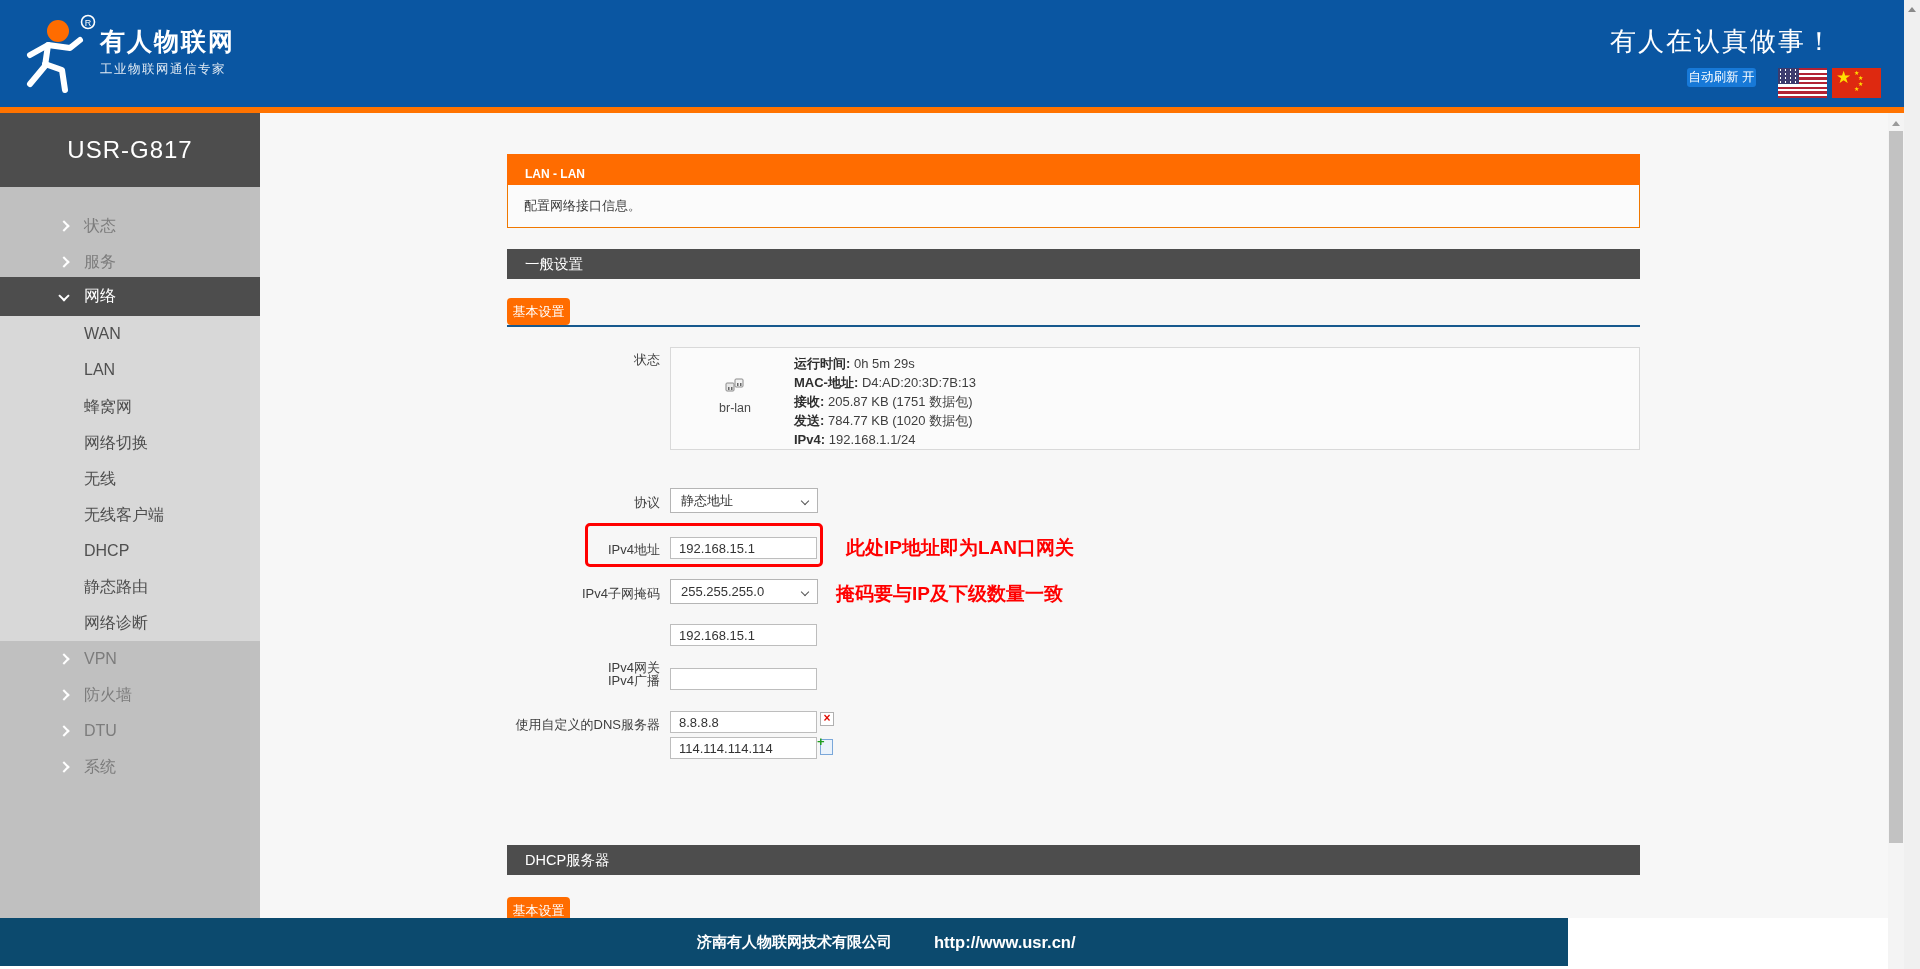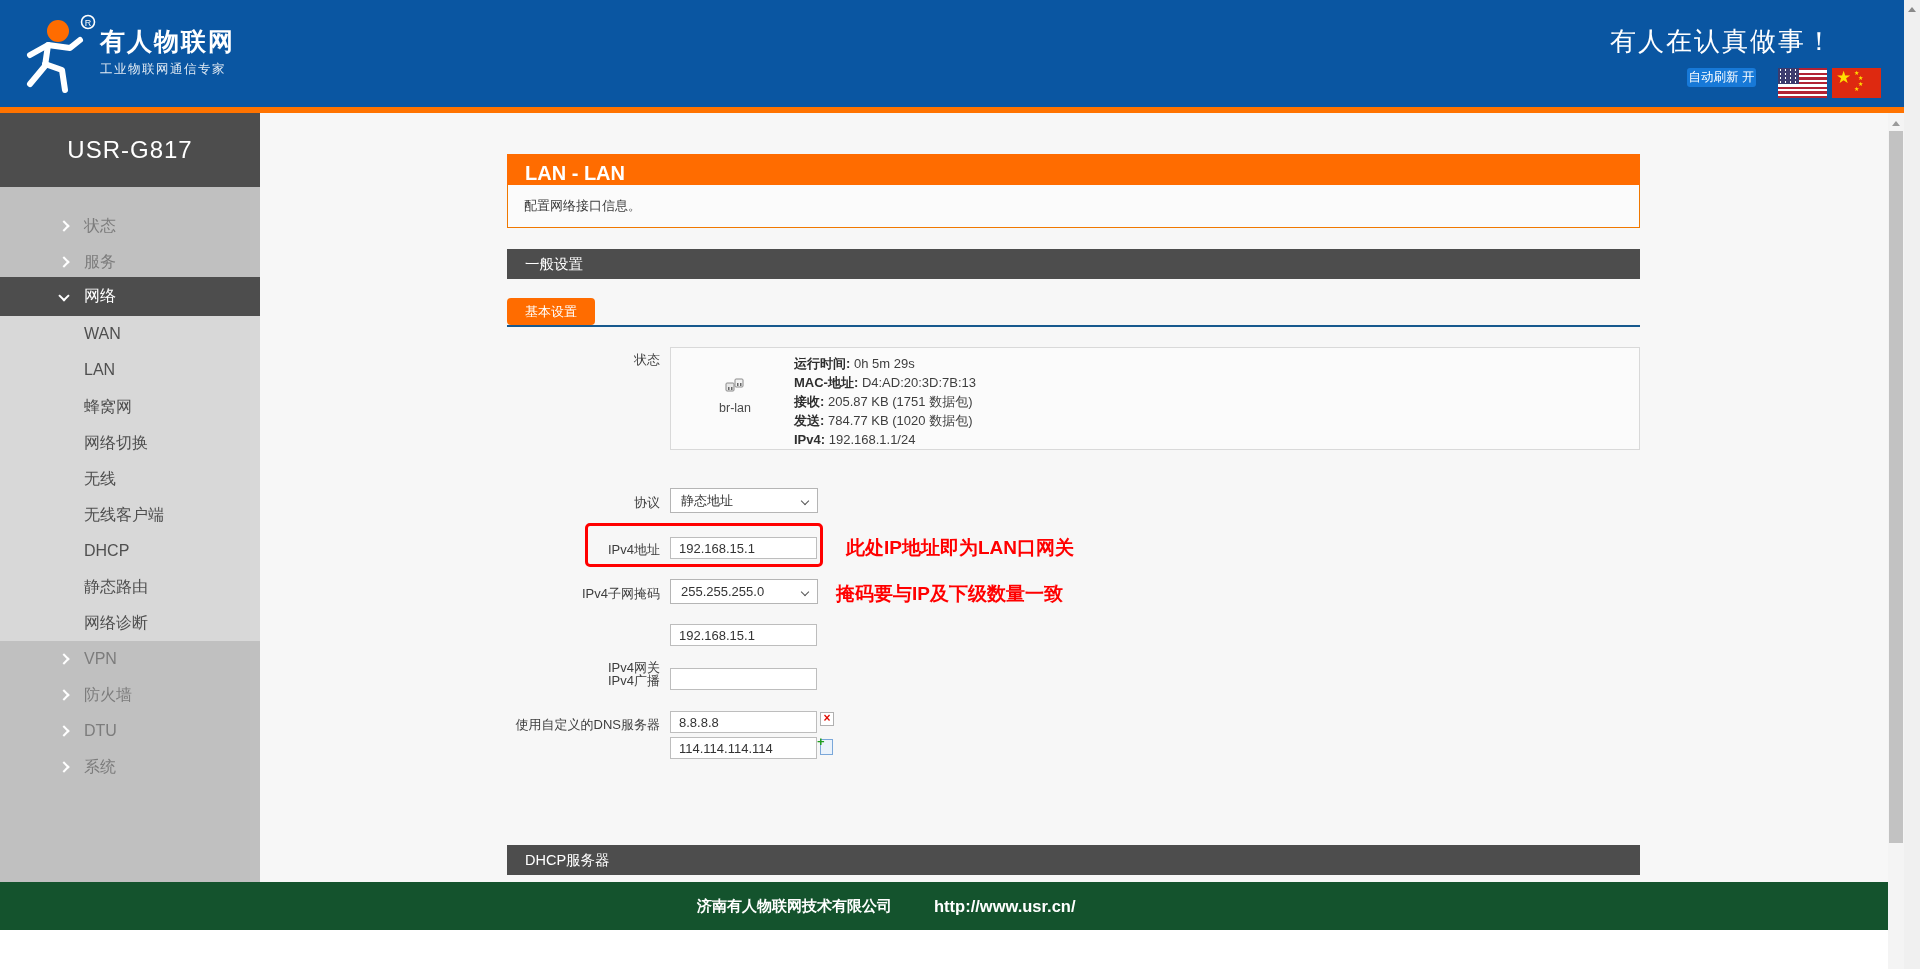--- a/index.html
+++ b/index.html
@@ -36,28 +36,28 @@
   .side-item.child .lbl { color:#4f4f4f; }
   .side-item.active { background:#4d4d4d; height:39px; }
   .side-item.active .lbl { color:#fff; }
   .chev { position:absolute; left:60px; top:50%; width:8px; height:8px; border-top:2px solid #fff; border-right:2px solid #fff; }
   .chev.right { transform:translateY(-50%) rotate(45deg); }
   .chev.down  { transform:translateY(-65%) rotate(135deg); }
 
   
   .main-bg { left:260px; top:113px; width:1628px; height:805px; background:#f7f7f7; }
   .lan-bar { left:507px; top:154px; width:1133px; height:39px; background:#ff6c00; color:#fff;
-             font-size:20px; font-weight:bold; display:flex; align-items:center; padding-left:18px; }
+             font-size:12px; font-weight:bold; display:flex; align-items:center; padding-left:18px; }
   .desc-box { left:507px; top:185px; width:1133px; height:43px; background:#fbfbfb; border:1px solid #f07800;
               border-top:none; display:flex; align-items:center; padding-left:16px; font-size:13px; color:#3c3c3c; }
   .section-bar { left:507px; width:1133px; height:30px; background:#4d4d4d; color:#fff; font-size:14.5px;
                  display:flex; align-items:center; padding-left:18px; }
   .bar-general { top:249px; }
   .bar-dhcp { top:845px; }
-  .tab { width:88px; height:27px; background:#ff6c00; color:#fff; font-size:13px; border-radius:4px;
+  .tab { width:63px; height:27px; background:#ff6c00; color:#fff; font-size:13px; border-radius:4px;
          display:flex; align-items:center; justify-content:center; cursor:pointer; }
   .tab1 { left:507px; top:298px; }
   .tab2 { left:507px; top:897px; }
   .tab-underline { left:507px; top:325px; width:1133px; height:2px; background:#17598e; }
 
   
   .flabel { width:200px; text-align:right; font-size:13px; color:#3e3e3e; }
   .status-box { left:670px; top:347px; width:970px; height:103px; background:#fbfbfb; border:1px solid #d9d9d9; }
   .iface-col { position:absolute; left:36px; top:30px; width:56px; text-align:center; }
   .iface-name { font-size:12.5px; color:#4a4a4a; margin-top:3px; }
@@ -71,21 +71,21 @@
               border-bottom:1.6px solid #555; transform:rotate(-45deg); }
   .red-note { position:absolute; color:#f00; font-size:19px; font-weight:bold; white-space:nowrap; }
   .red-box { left:585px; top:523px; width:238px; height:44px; border:3px solid #f00; border-radius:5px; }
   .dns-del { left:820px; top:712px; width:14px; height:14px; background:#fff; border:1px solid #b0b0b0;
              color:#e00b00; font-size:12px; font-weight:bold; line-height:11px; text-align:center; cursor:pointer; }
   .dns-add { left:820px; top:739px; width:13px; height:16px; background:#eaf2fb; border:1px solid #7aa7d9;
              cursor:pointer; }
   .dns-add .plus { position:absolute; left:-4px; top:-6px; color:#1d9e1d; font-size:13px; font-weight:bold; }
 
   
-  .footer { left:0; top:882px; width:1888px; height:48px; background:#14532d; }
+  .footer { left:0; top:918px; width:1568px; height:48px; background:#0c4a6e; }
   .footer-text { position:absolute; left:697px; top:0; height:48px; display:flex; align-items:center; gap:42px;
                  color:#fff; font-size:15px; font-weight:bold; }
   .footer-url { font-size:16.5px; cursor:pointer; }
 
   
   .inner-sb { left:1888px; top:113px; width:16px; height:856px; background:#f4f4f4; }
   .inner-sb .arrow-up { position:absolute; left:4px; top:8px; width:0; height:0;
       border-left:4px solid transparent; border-right:4px solid transparent; border-bottom:5px solid #9a9a9a; cursor:pointer; }
   .inner-thumb { position:absolute; left:1px; top:18px; width:14px; height:712px; background:#c2c2c2; cursor:pointer; }
   .outer-sb { left:1904px; top:0; width:16px; height:969px; background:#f0f0f0; }

